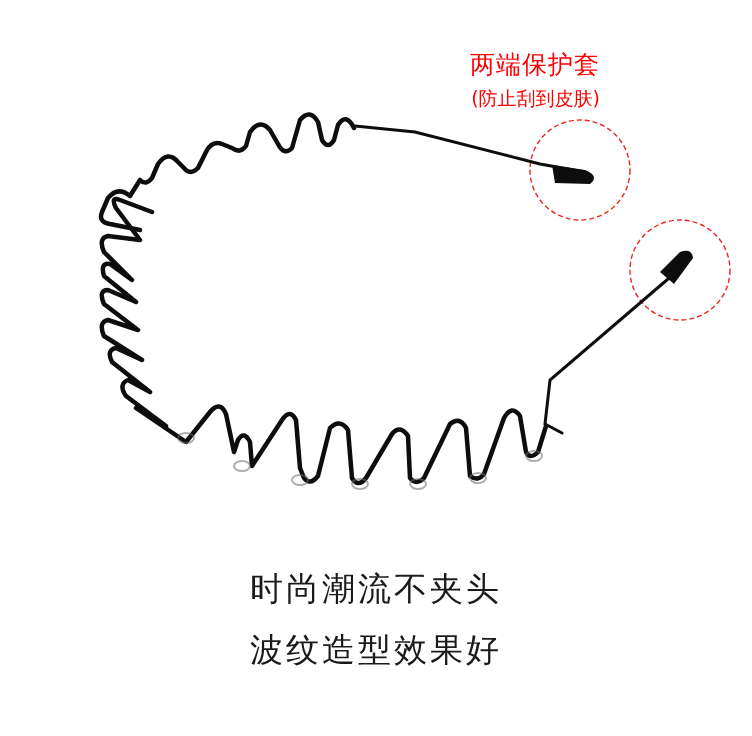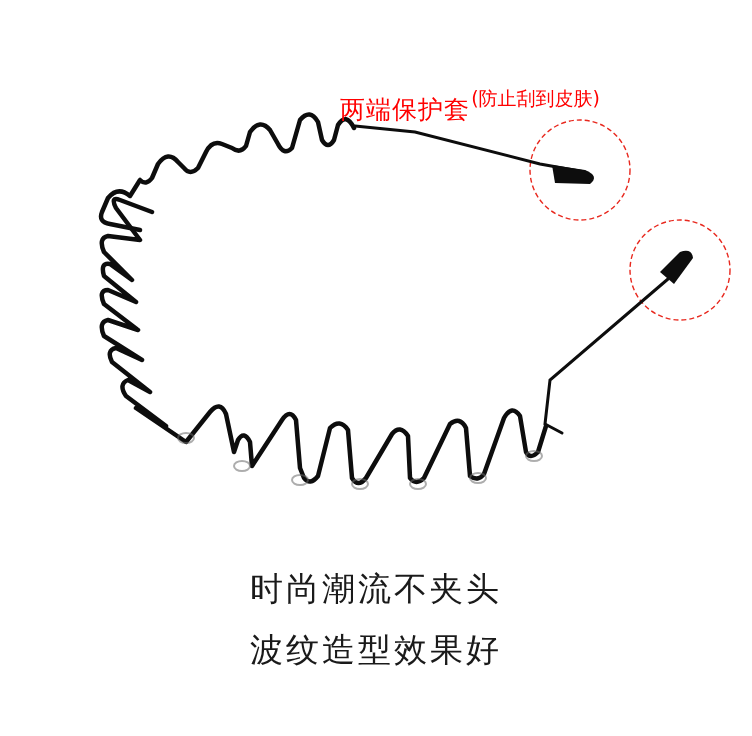--- a/index.html
+++ b/index.html
@@ -1,20 +1,20 @@
 <!DOCTYPE html>
 <html><head>
   <meta charset="utf-8">
   <style>
     html, body { margin: 0; padding: 0; background: #ffffff; }
     body { width: 752px; height: 736px; position: relative; overflow: hidden;
            font-family: "DejaVu Sans", "Liberation Sans", sans-serif; }
     .canvas { position: absolute; left: 0; top: 0; width: 752px; height: 736px; background: #ffffff; }
-    .red-title { position: absolute; left: 340px; top: 50px; width: 260px; text-align: left;
-                 color: #ff0000; font-size: 25px; letter-spacing: 1px; line-height: 30px; margin-top: 45px; }
+    .red-title { position: absolute; left: 340px; top: 50px; width: 260px; text-align: right;
+                 color: #ff0000; font-size: 25px; letter-spacing: 1px; line-height: 30px; }
     .red-sub { position: absolute; left: 340px; top: 86px; width: 260px; text-align: right;
                color: #ff0000; font-size: 19px; line-height: 24px; }
     .caption { position: absolute; left: 200px; width: 352px; text-align: center;
                color: #1a1a1a; font-size: 33px; letter-spacing: 3px; line-height: 40px; }
     .cap1 { top: 569px; }
     .cap2 { top: 630px; }
     svg.product { position: absolute; left: 0; top: 0; }
   </style>
 </head>
 <body>

